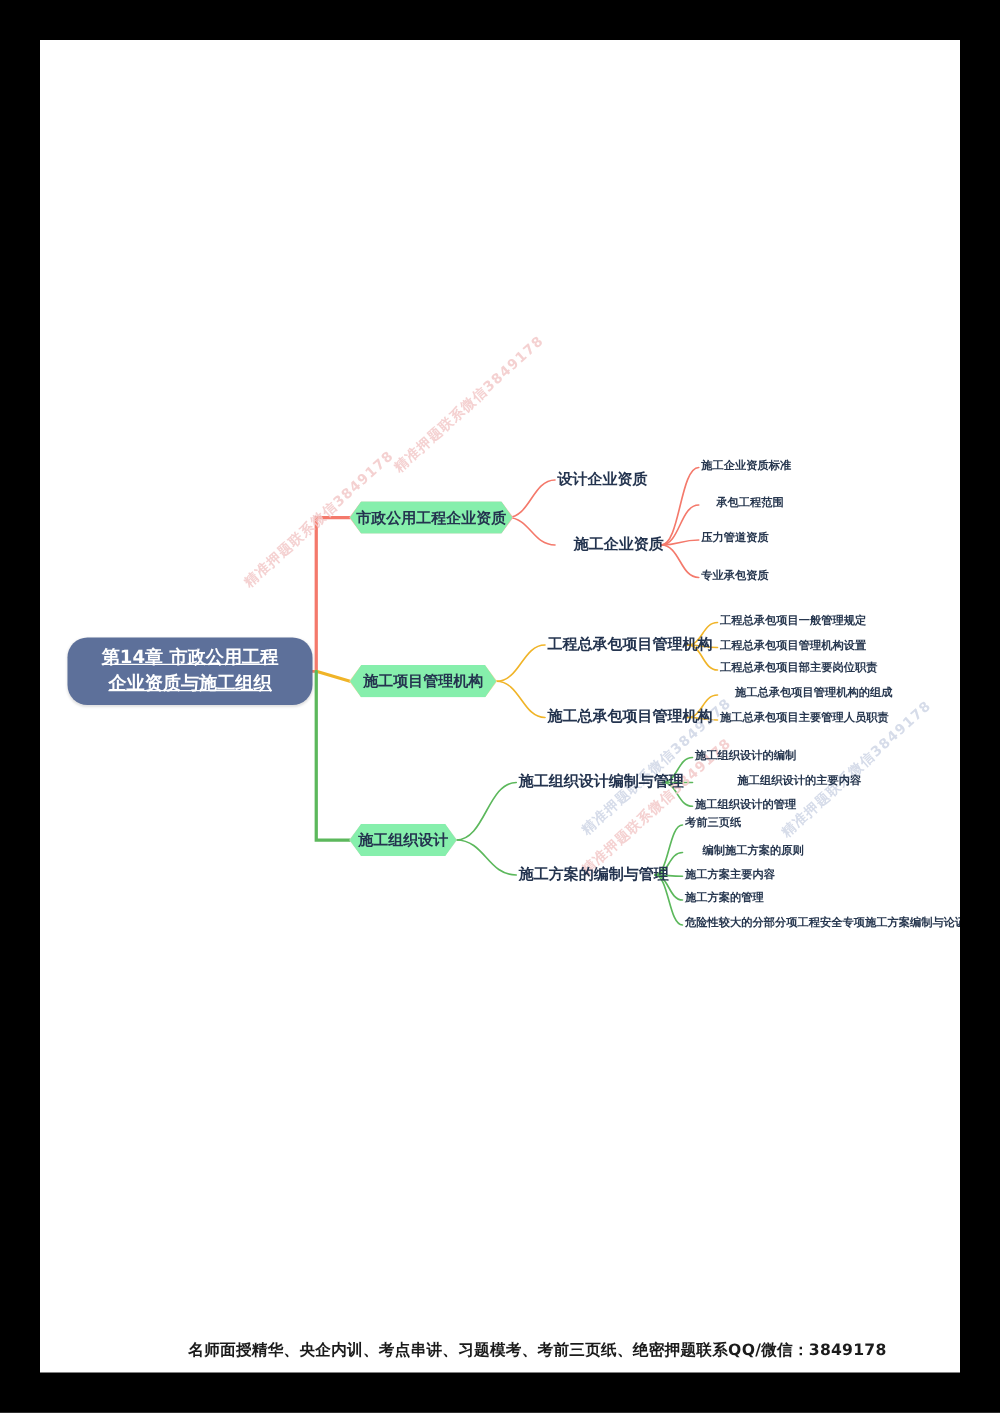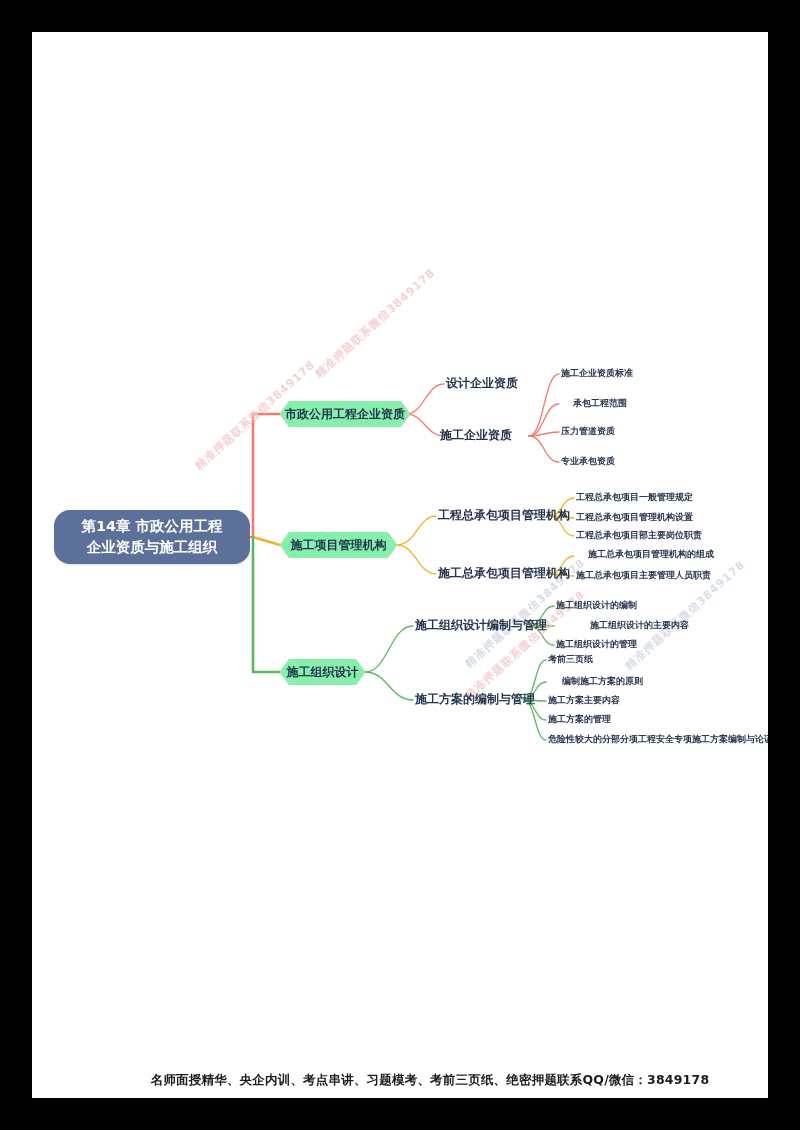--- a/index.html
+++ b/index.html
@@ -65,21 +65,21 @@
     flex-direction: column;
     align-items: center;
     justify-content: center;
     color: #ffffff;
     font-weight: 700;
     font-size: 14.5px;
     line-height: 1.45;
     text-align: center;
     box-shadow: 0 1px 2px rgba(0,0,0,.12);
   }
-  #root-node .rl { white-space: nowrap; }
+  #root-node .rl { white-space: nowrap; text-decoration: underline; }
 
   
   .branch-node {
     position: absolute;
     height: 26px;
     display: flex;
     align-items: center;
     justify-content: center;
     padding: 0 16px;
     font-weight: 700;
@@ -193,21 +193,21 @@
       <span class="rl">企业资质与施工组织</span>
     </div>
 
     <div class="branch-node" style="left:248px; top:369px; width:130px;">市政公用工程企业资质</div>
 
     <div class="branch-node" style="left:248px; top:500px; width:117px;">施工项目管理机构</div>
 
     <div class="branch-node" style="left:248px; top:627px; width:85px;">施工组织设计</div>
 
     <div class="sub-node" style="left:414px; top:345px;">设计企业资质</div>
-    <div class="sub-node" style="left:408px; top:397px;">施工企业资质</div>
+    <div class="sub-node" style="left:427px; top:397px;">施工企业资质</div>
 
     <div class="sub-node" style="left:406px; top:477px;">工程总承包项目管理机构</div>
     <div class="sub-node" style="left:406px; top:535px;">施工总承包项目管理机构</div>
 
     <div class="sub-node" style="left:383px; top:587px;">施工组织设计编制与管理</div>
     <div class="sub-node" style="left:383px; top:661px;">施工方案的编制与管理</div>
 
     <div class="leaf-node" style="left:529px; top:336px;">施工企业资质标准</div>
     <div class="leaf-node" style="left:529px; top:366px;margin-left:12px;">承包工程范围</div>
     <div class="leaf-node" style="left:529px; top:394px;">压力管道资质</div>

